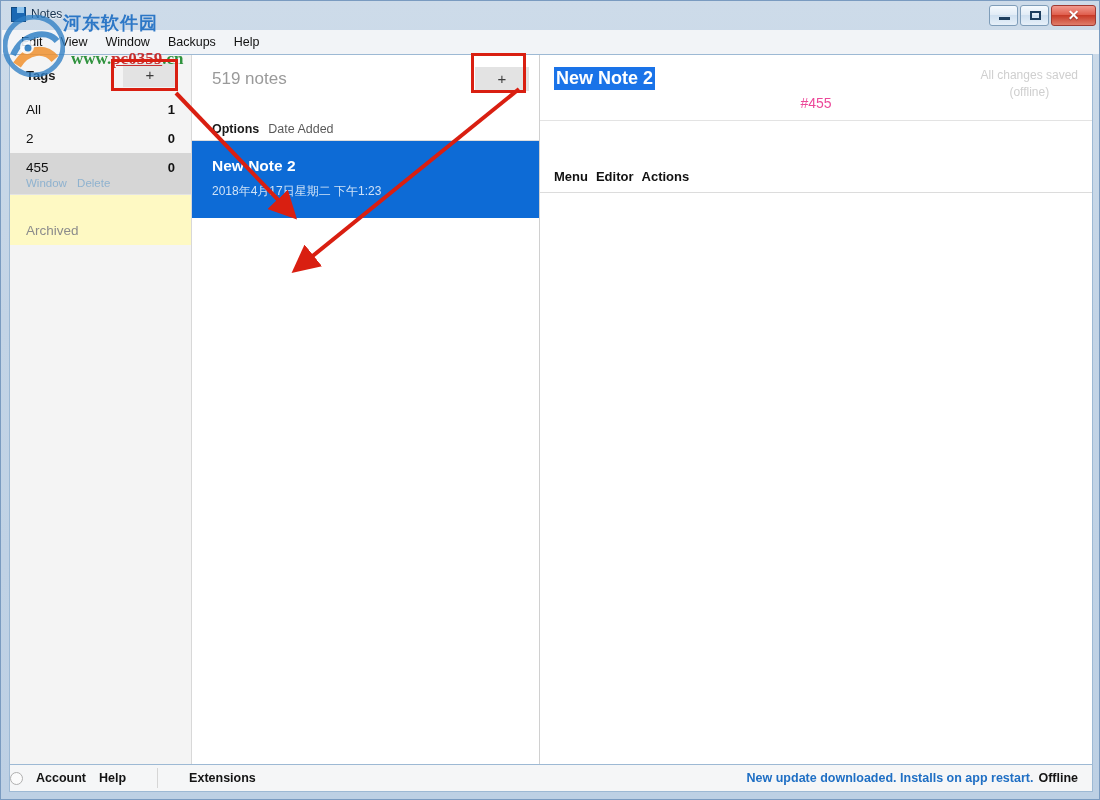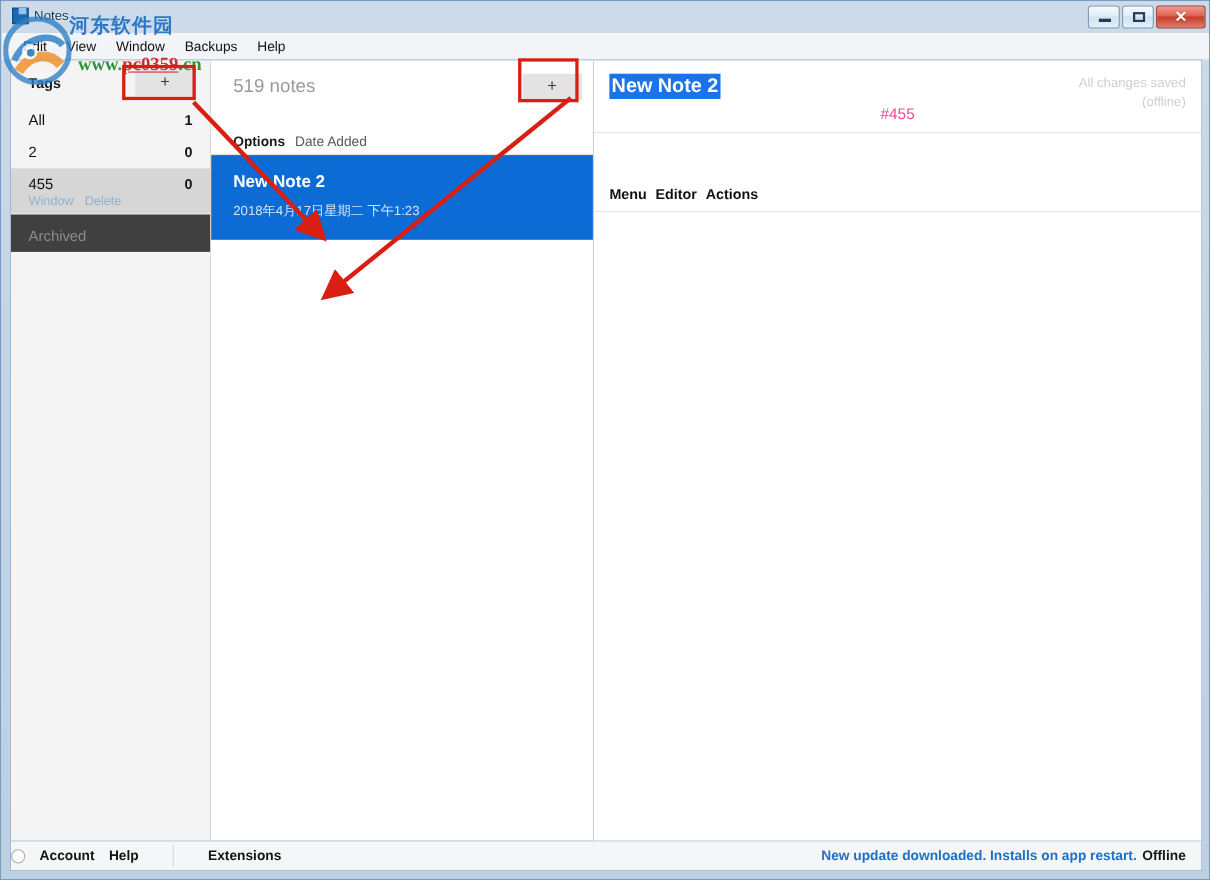--- a/index.html
+++ b/index.html
@@ -196,22 +196,22 @@
     color: #111111;
   }
   .tag-actions {
     margin-top: 2px;
     font-size: 11.5px;
     color: #8fb2cf;
   }
   .tag-actions span { margin-right: 7px; }
   .tag-row.archived {
     color: #8c8c8c;
-    background: #404040;
-    padding-top: 12px;
+    background: #fef9c3;
+    padding-top: 28px;
   }
   #sidebar-divider {
     height: 1px;
     background: #e4e4e4;
     margin: 0;
   }
 
   
   #noteslist {
     width: 348px;
@@ -313,21 +313,21 @@
   }
   #note-tagline {
     margin-top: 5px;
     font-size: 14px;
     color: #ec4899;
     text-align: center;
   }
   #save-status {
     position: absolute;
     right: 14px; top: 12px;
-    text-align: right;
+    text-align: center;
     font-size: 12px;
     color: #cfcfcf;
     line-height: 17px;
   }
   #editor-toolbar {
     height: 32px;
     display: flex;
     align-items: center;
     gap: 8px;
     padding-left: 14px;

